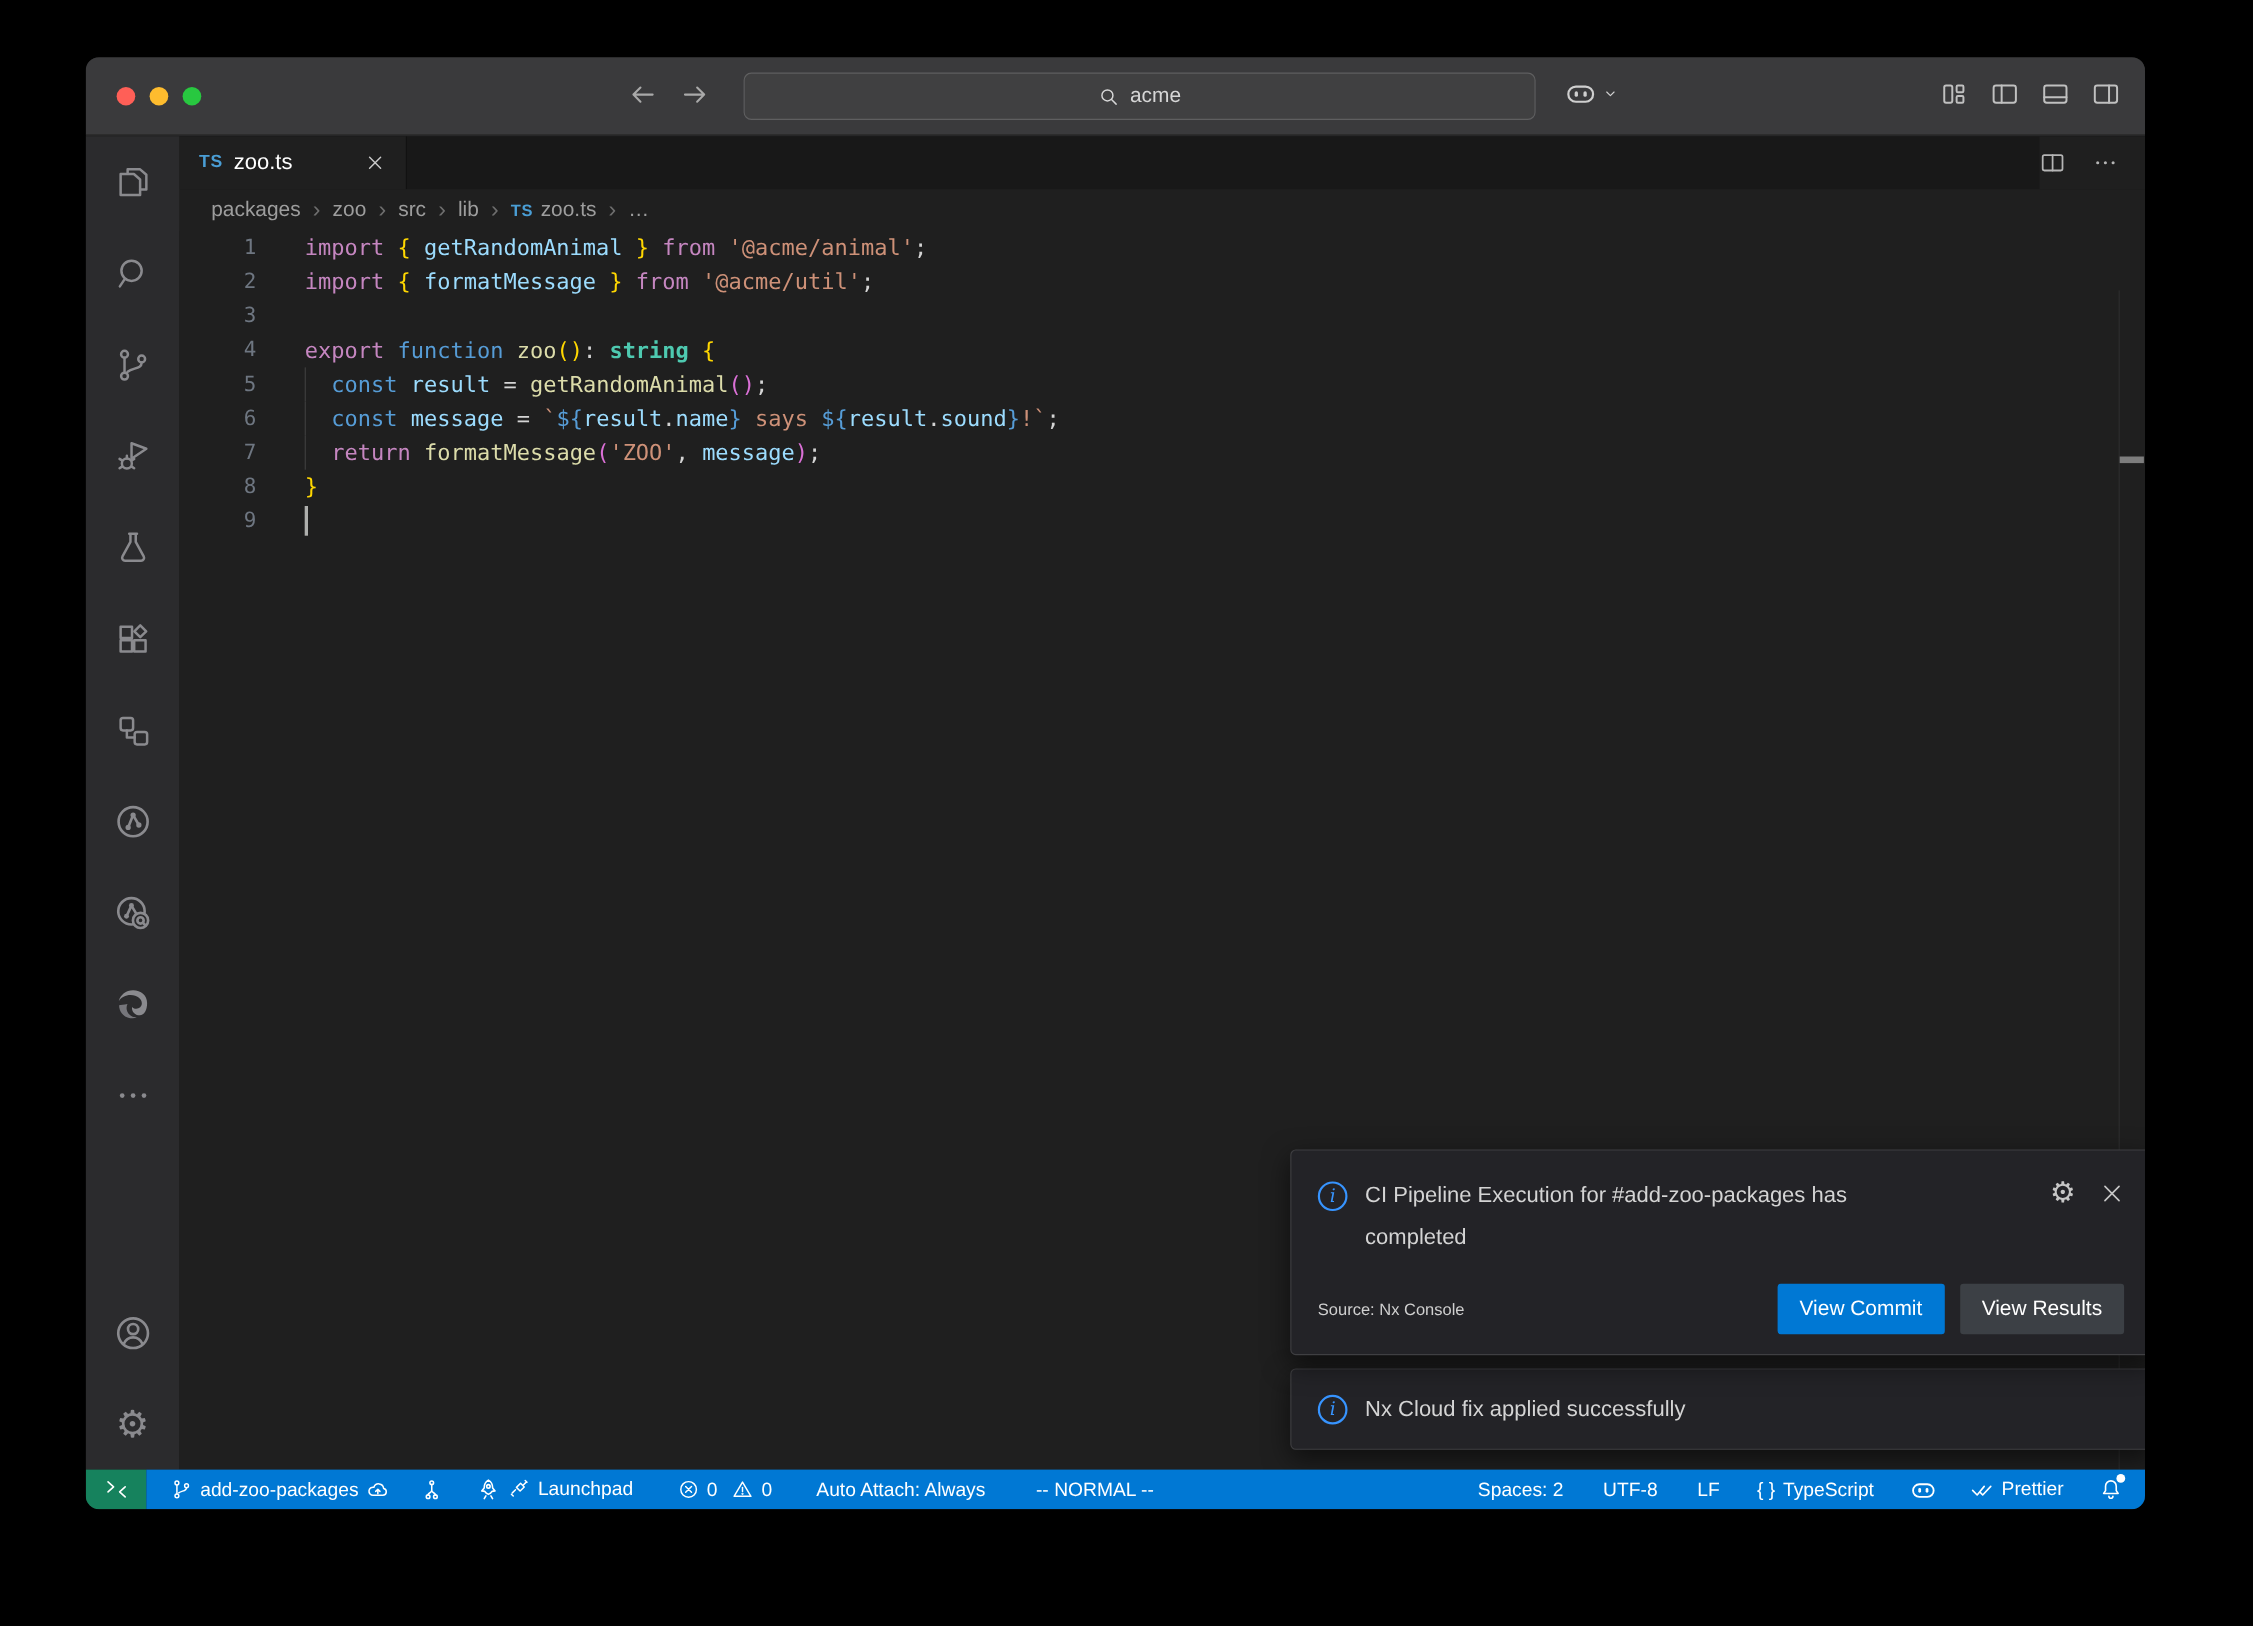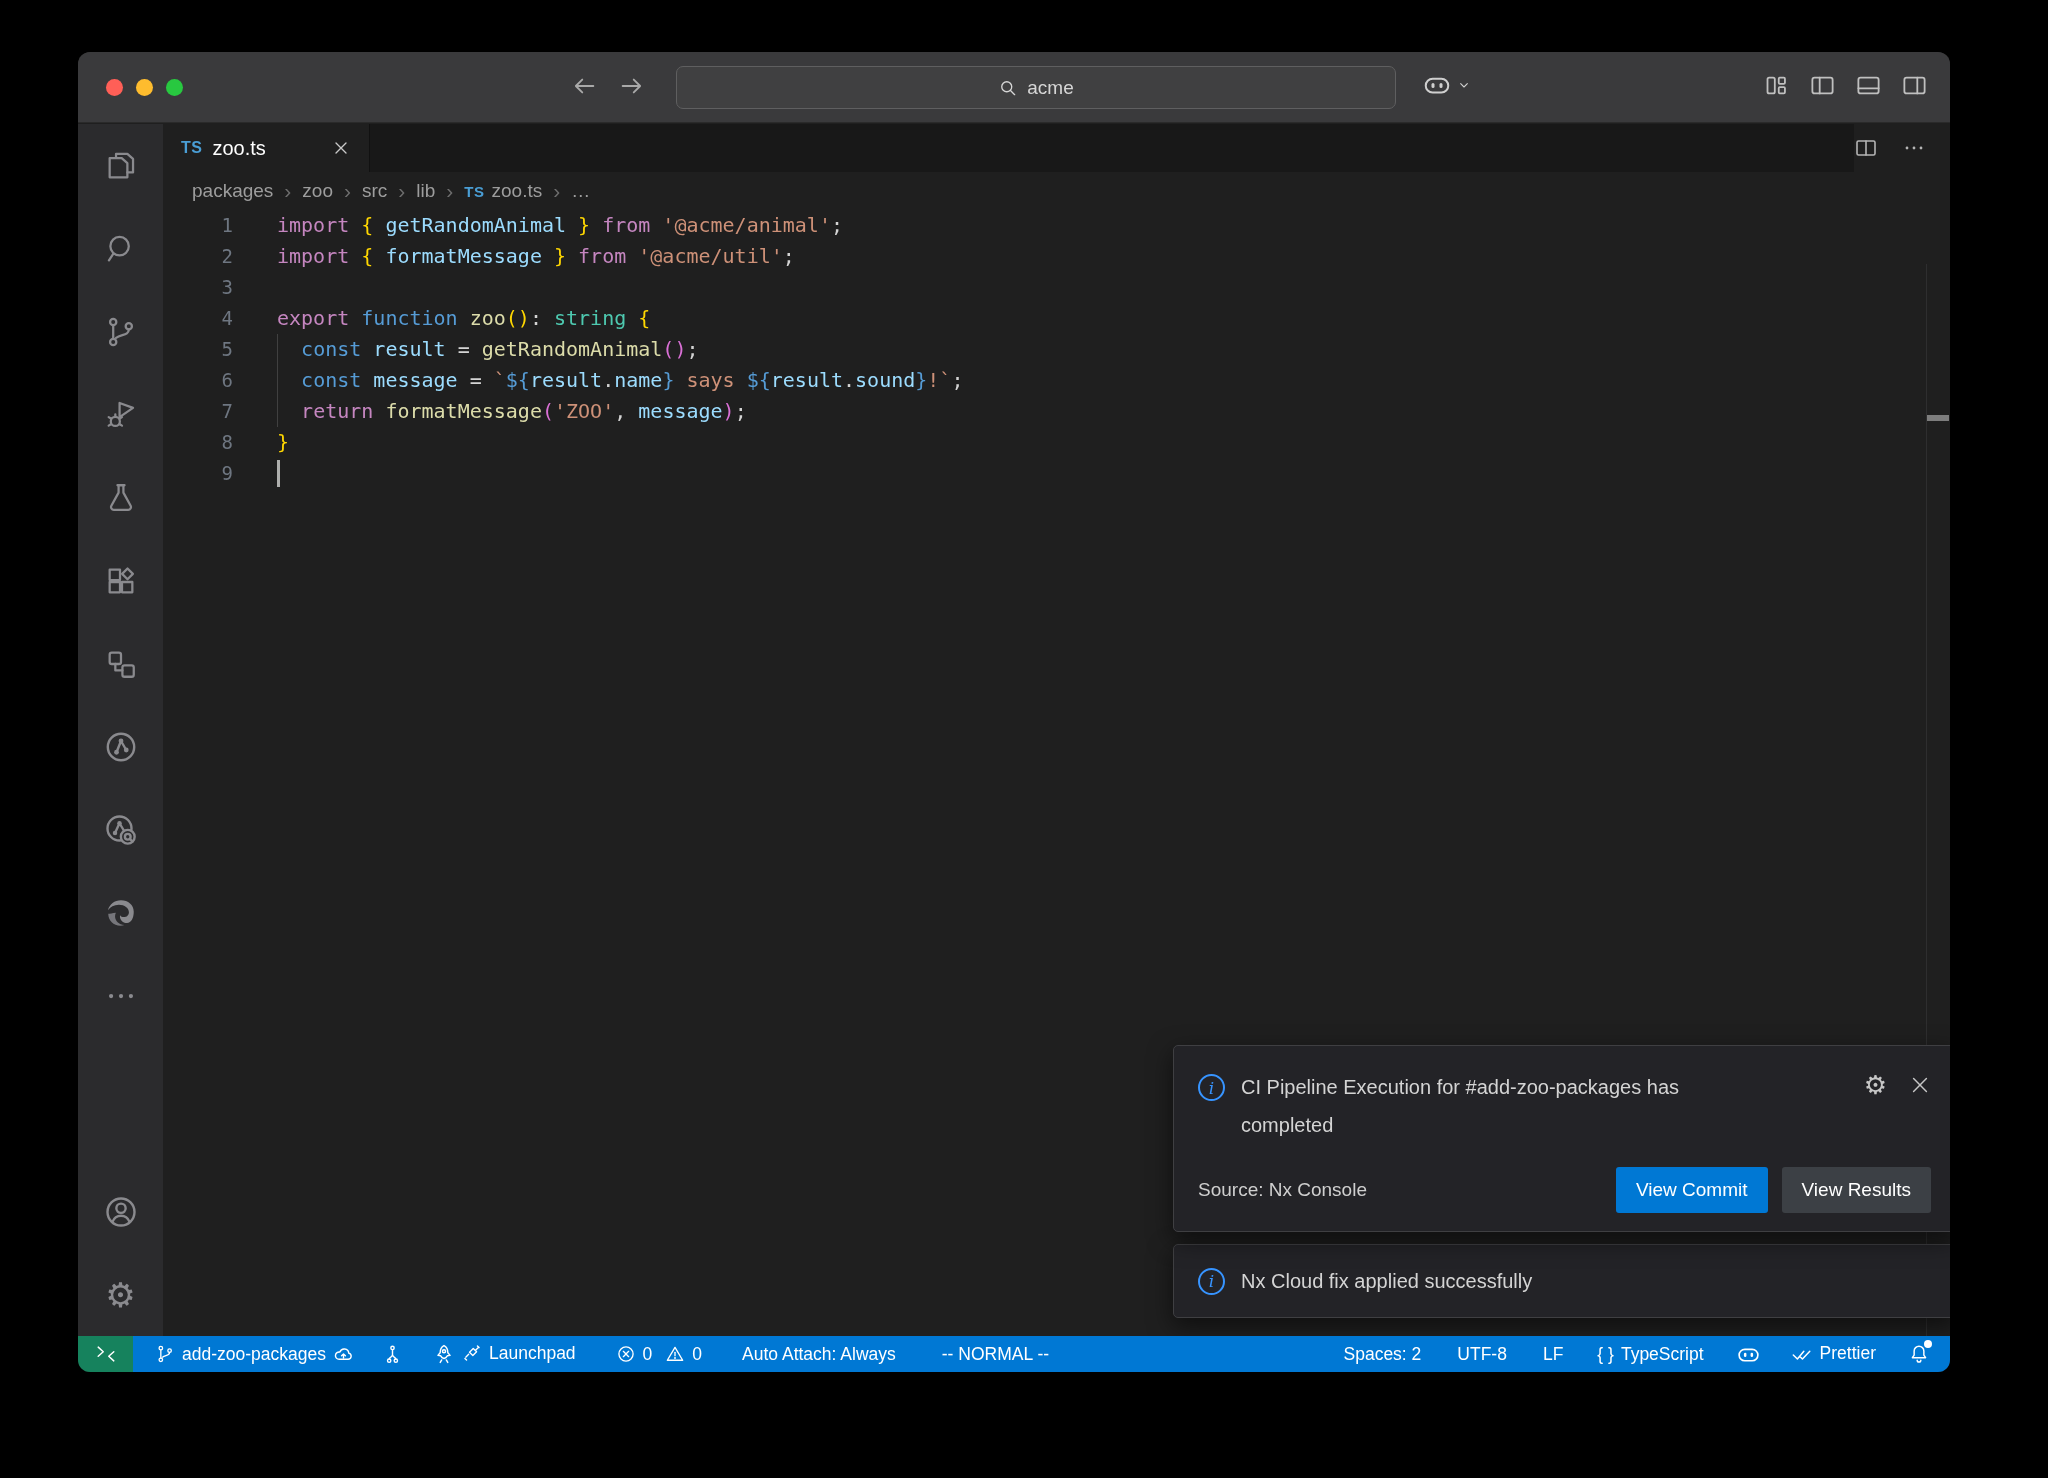--- a/index.html
+++ b/index.html
@@ -55,37 +55,37 @@
   
   .editor{position:absolute;top:158px;left:85px;right:0;bottom:36px;background:var(--editor);
     font-family:"DejaVu Sans Mono",monospace;}
   .blame-row{height:30px;padding:6px 0 0 114px;font-family:"Liberation Sans",sans-serif;
     font-size:19px;color:#9b9b9b;}
   .code-row{display:flex;height:31px;line-height:31px;font-size:20px;}
   .gutter{width:114px;padding-right:44px;text-align:right;color:var(--linenum);font-size:19px;flex:none;}
   .code-text{position:relative;flex:1;white-space:pre;color:#d4d4d4;}
   .indent-guide{position:absolute;left:0;top:0;bottom:0;width:1px;background:#404040;}
   .caret{position:absolute;left:0;top:2px;height:27px;width:2.5px;background:#aeafad;}
-  .c-kw{color:#C586C0;} .c-kw2{color:#569CD6;} .c-type{color:#4EC9B0;}
+  .c-kw{color:#C586C0;} .c-kw2{color:#569CD6;} .c-type{color:#4EC9B0;font-weight:bold;}
   .c-var{color:#9CDCFE;} .c-fn{color:#DCDCAA;} .c-str{color:#CE9178;}
   .c-b1{color:#FFD700;} .c-b2{color:#DA70D6;} .c-pun{color:#D4D4D4;}
   .overview-ruler-line{position:absolute;top:54px;bottom:0;right:23px;width:1px;background:#2e2e2f;}
   .overview-mark{position:absolute;top:205px;right:1px;width:22px;height:6px;background:#7d7d7d;}
 
   
   .notifs{position:absolute;left:1095px;top:993px;width:783px;}
   .notif{background:var(--notif);border:1px solid #3f3f42;border-radius:5px;
     box-shadow:0 8px 24px rgba(0,0,0,.55);color:#d4d4d4;}
   .notif1{height:187px;padding:22px 24px 20px 24px;position:relative;}
   .n-row1{display:flex;gap:16px;}
   .n-title{font-size:20px;line-height:38px;max-width:470px;}
   .n-topicons{position:absolute;right:24px;top:26px;display:flex;align-items:center;gap:22px;color:#c6c6c6;}
   .n-gear{font-size:26px;line-height:1;font-family:"DejaVu Sans",sans-serif;}
   .n-row2{position:absolute;left:24px;right:24px;bottom:18px;display:flex;align-items:center;}
-  .n-source{font-size:19px;color:#cfcfcf;}
+  .n-source{font-size:15px;color:#cfcfcf;}
   .n-buttons{margin-left:auto;display:flex;gap:14px;}
   .btn{height:46px;padding:0 20px;border:none;border-radius:3px;font-size:19px;color:#fff;
     font-family:"Liberation Sans",sans-serif;display:flex;align-items:center;cursor:pointer;}
   .btn.primary{background:var(--accent);}
   .btn.secondary{background:#3c4045;}
   .notif2{height:74px;margin-top:12px;display:flex;align-items:center;gap:16px;padding:0 24px;font-size:20px;}
   .info-badge{width:27px;height:27px;border-radius:50%;border:2px solid var(--info);color:var(--info);
     display:flex;align-items:center;justify-content:center;flex:none;
     font-size:17px;font-style:italic;font-family:"DejaVu Serif",serif;}
 

